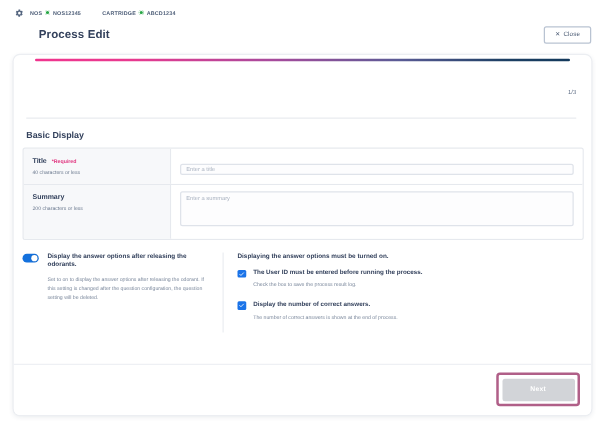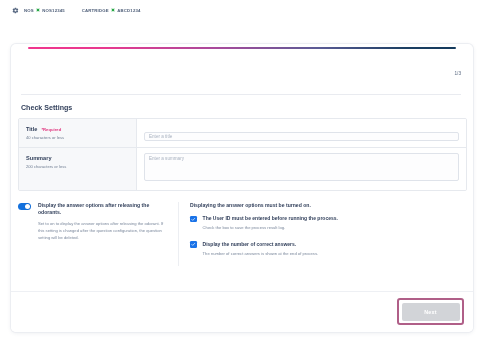--- a/index.html
+++ b/index.html
@@ -382,30 +382,37 @@
       </div>
       <span class="crumb-sep"></span>
       <div class="crumb">
         <span class="crumb-key">CARTRIDGE</span>
         <span class="dot-green"></span>
         <span class="crumb-val">ABCD1234</span>
       </div>
     </div>
   </div>
 
+  <div class="titlerow">
+    <div class="page-title">Process Edit</div>
+    <div class="close-btn">
+      <span class="close-x">✕</span>
+      <span class="close-label">Close</span>
+    </div>
+  </div>
 
   <div class="card">
     <div class="accent-bar"></div>
 
     <div class="preset-row">
       <div class="preset-step">1/3</div>
     </div>
     <div class="divider d1"></div>
 
-    <div class="section-title">Check Settings</div>
+    <div class="section-title">Basic Display</div>
 
     <div class="form-table">
 
       <div class="frow title-row">
         <div class="flabel">
           <div class="flabel-top">
             <span class="flabel-name">Title</span>
             <span class="req">*Required</span>
           </div>
           <div class="flabel-hint">40 characters or less</div>

